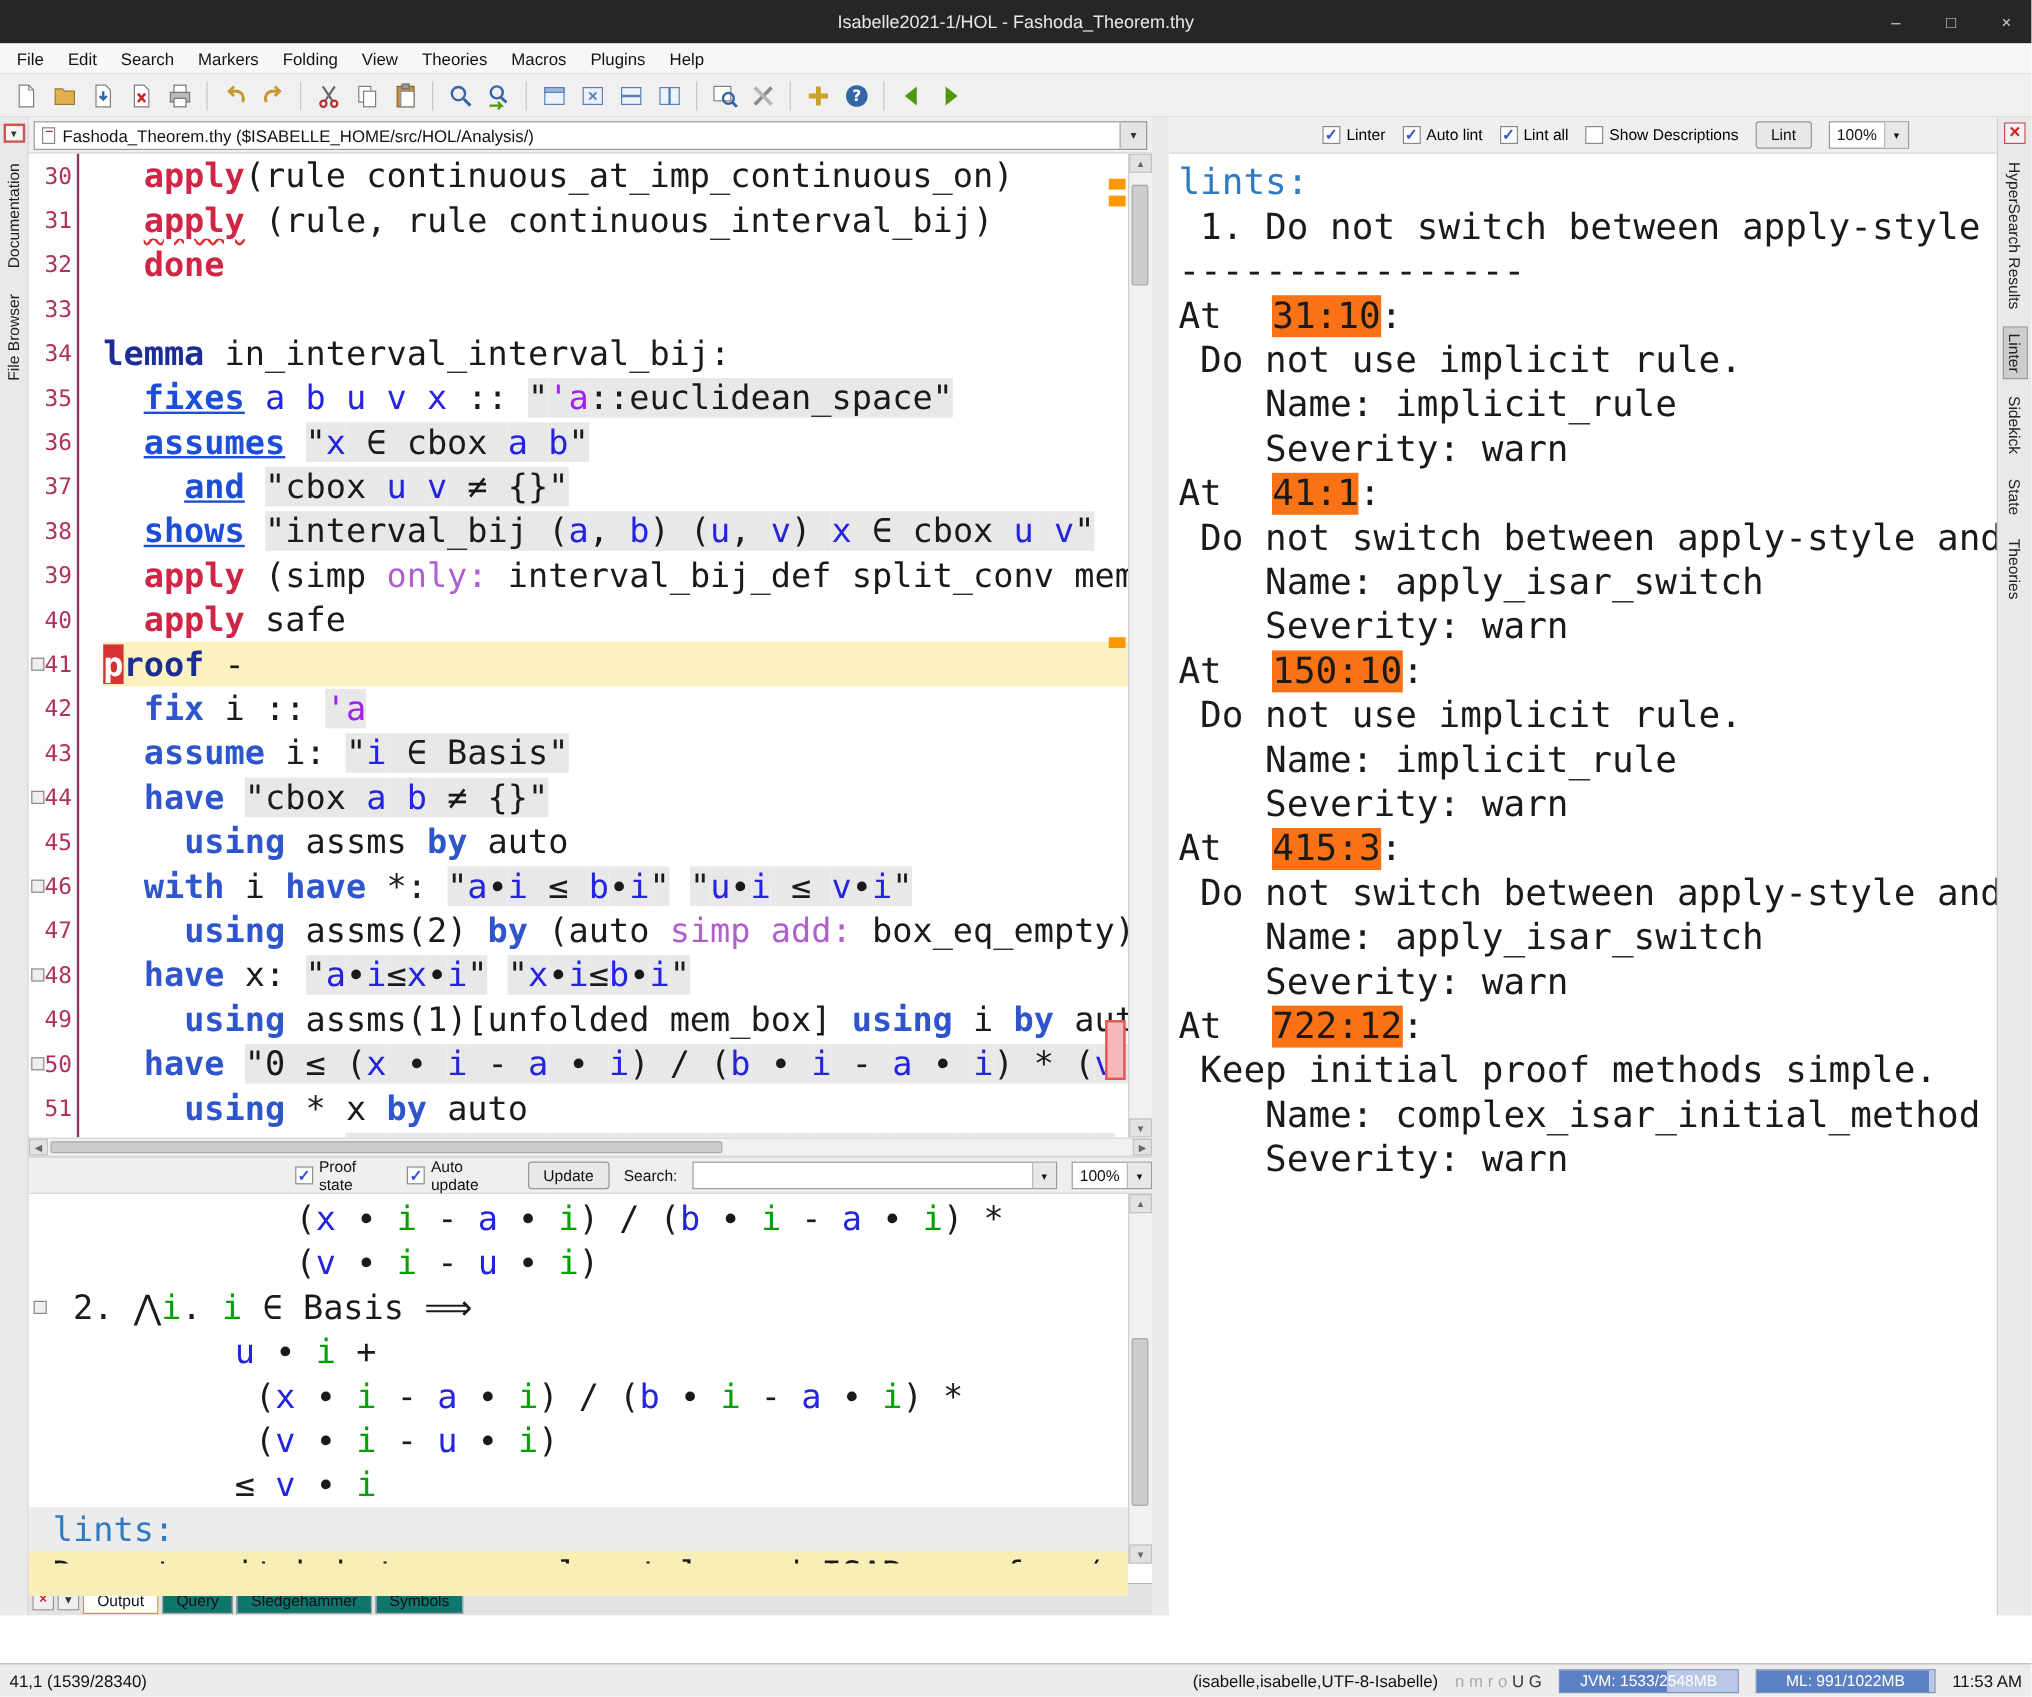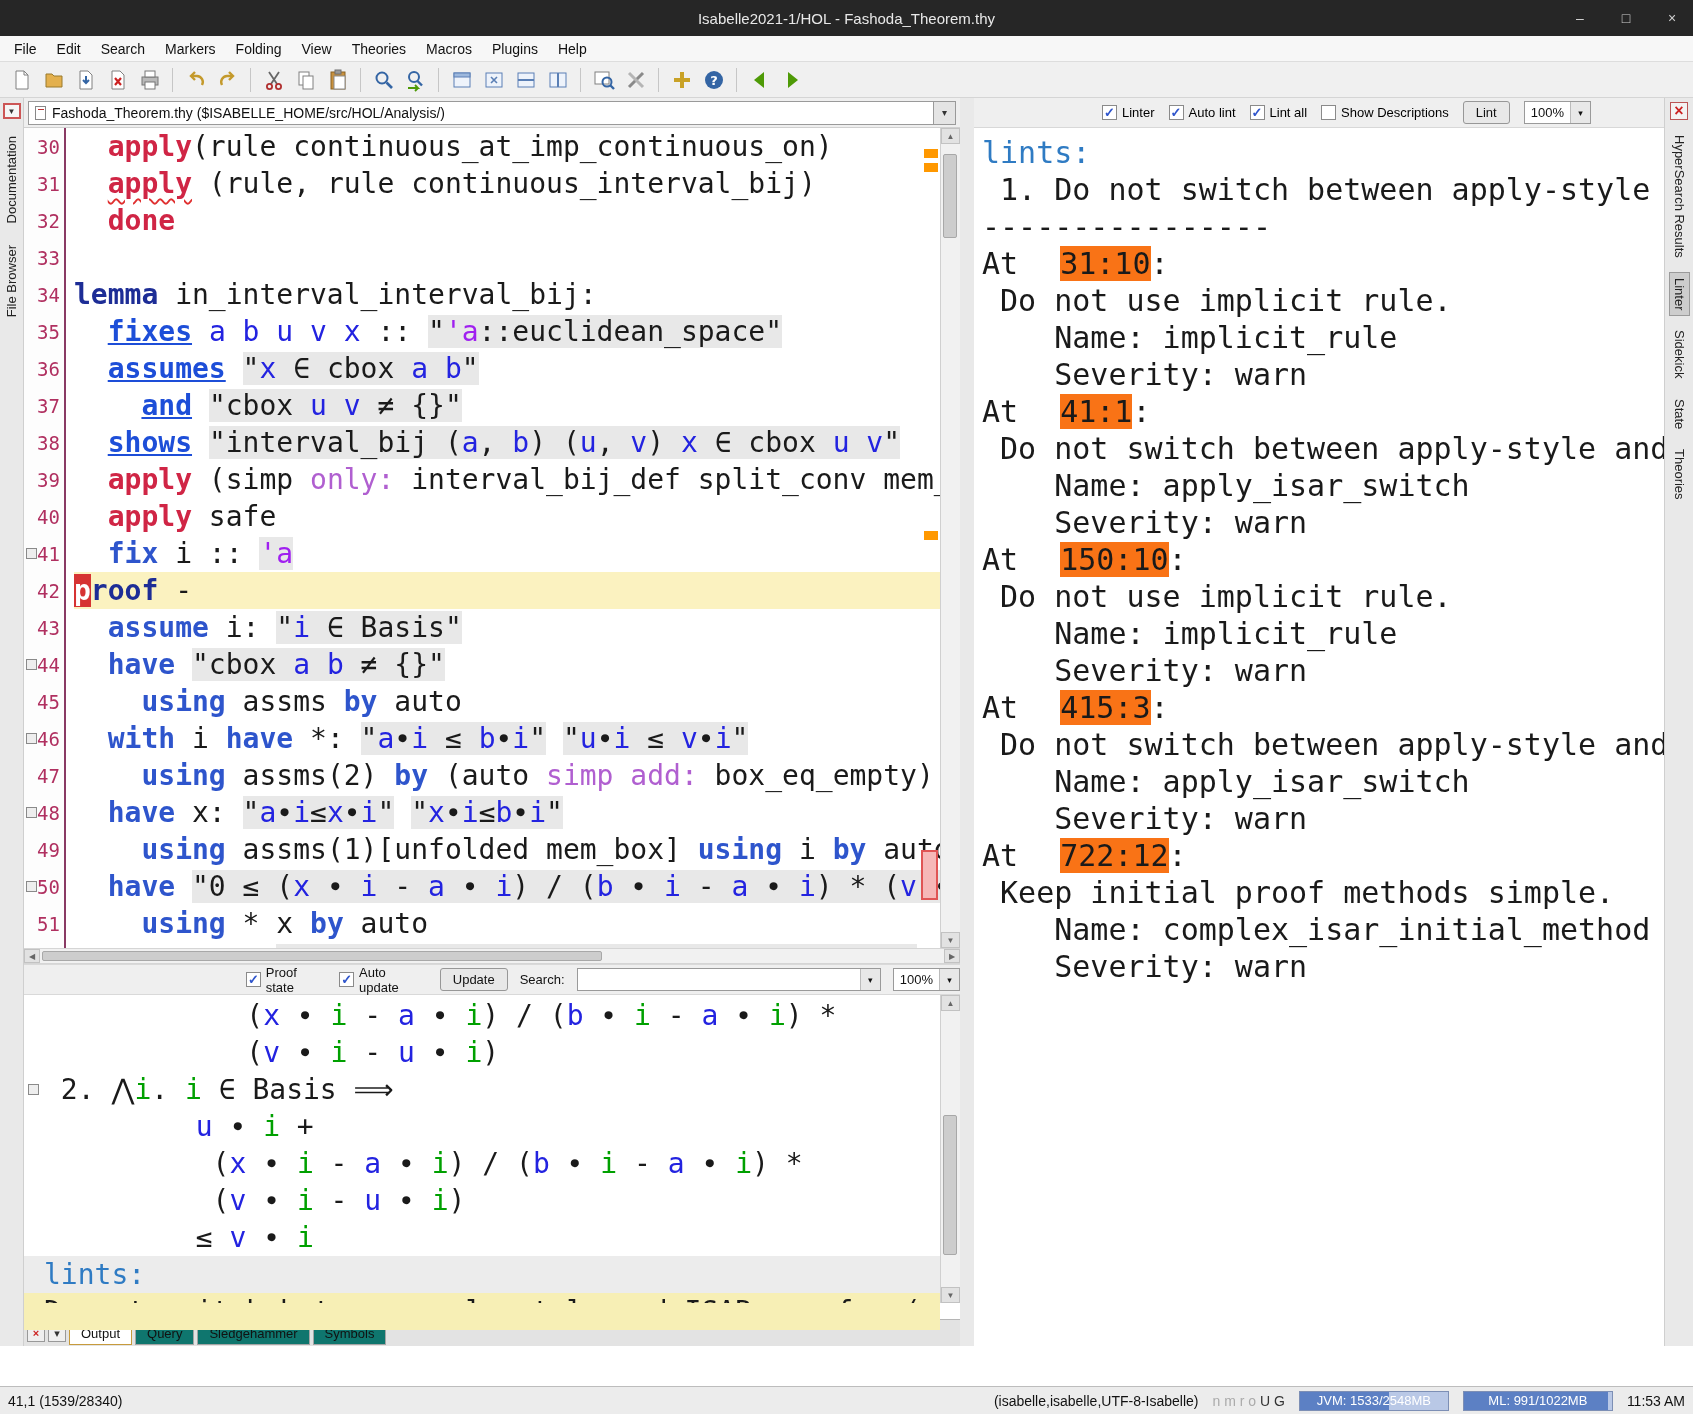--- a/index.html
+++ b/index.html
@@ -51,21 +51,21 @@
     display:flex; align-items:center; justify-content:center; font-size:10px; color:#333; }
   .combo-arrow-btn::before { content:"▾"; }
 
   
   .editor-wrap { height:820px; flex:none; display:flex; position:relative; background:#fff; overflow:hidden; }
   .gutter { width:42px; flex:none; background:#fdfdfd; border-right:2px solid #8a3a64; overflow:hidden; }
   .gr { height:37px; display:flex; align-items:center; font-family:"DejaVu Sans Mono", monospace; font-size:19px; }
   .gr .fold { width:11px; height:11px; margin-left:2px; border:1px solid #8a8a8a; background:#eee; visibility:hidden; flex:none; }
   .gr.has .fold { visibility:visible; }
   .gr .num { flex:1; text-align:right; padding-right:5px; color:#b03060; }
-  .code { flex:1; overflow:hidden; padding-left:8px; font-family:"DejaVu Sans Mono", monospace;
+  .code { flex:1; overflow:hidden; padding-left:20px; font-family:"DejaVu Sans Mono", monospace;
     font-size:28px; line-height:37px; color:#1a1a1a; }
   .cl { height:37px; white-space:pre; }
   .cl.cur { background:#fbf2c0; }
 
   .s-k1 { color:#d02545; font-weight:bold; }
   .s-k2 { color:#1d2d96; font-weight:bold; }
   .s-k3 { color:#2e55cc; font-weight:bold; }
   .s-kw { color:#1d4ed8; font-weight:bold;text-decoration:underline; }
   .s-v  { color:#2323e0; }
   .s-bv { color:#00a000; }
@@ -447,22 +447,22 @@
             <div class="cl" data-name="code-line-31"><span data-name="code-token">  </span><span class="s-k1 s-sq" data-name="code-token">apply</span><span data-name="code-token"> (rule, rule continuous_interval_bij)</span></div>
             <div class="cl" data-name="code-line-32"><span data-name="code-token">  </span><span class="s-k1" data-name="code-token">done</span></div>
             <div class="cl" data-name="code-line-33"></div>
             <div class="cl" data-name="code-line-34"><span class="s-k2" data-name="code-token">lemma</span><span data-name="code-token"> in_interval_interval_bij:</span></div>
             <div class="cl" data-name="code-line-35"><span data-name="code-token">  </span><span class="s-kw" data-name="code-token">fixes</span><span data-name="code-token"> </span><span class="s-v" data-name="code-token">a b u v x</span><span data-name="code-token"> :: </span><span class="s-str" data-name="code-token">"</span><span class="s-str s-tv" data-name="code-token">'a</span><span class="s-str" data-name="code-token">::euclidean_space"</span></div>
             <div class="cl" data-name="code-line-36"><span data-name="code-token">  </span><span class="s-kw" data-name="code-token">assumes</span><span data-name="code-token"> </span><span class="s-str" data-name="code-token">"</span><span class="s-str s-v" data-name="code-token">x</span><span class="s-str" data-name="code-token"> ∈ cbox </span><span class="s-str s-v" data-name="code-token">a</span><span class="s-str" data-name="code-token"> </span><span class="s-str s-v" data-name="code-token">b</span><span class="s-str" data-name="code-token">"</span></div>
             <div class="cl" data-name="code-line-37"><span data-name="code-token">    </span><span class="s-kw" data-name="code-token">and</span><span data-name="code-token"> </span><span class="s-str" data-name="code-token">"cbox </span><span class="s-str s-v" data-name="code-token">u</span><span class="s-str" data-name="code-token"> </span><span class="s-str s-v" data-name="code-token">v</span><span class="s-str" data-name="code-token"> ≠ {}"</span></div>
             <div class="cl" data-name="code-line-38"><span data-name="code-token">  </span><span class="s-kw" data-name="code-token">shows</span><span data-name="code-token"> </span><span class="s-str" data-name="code-token">"interval_bij (</span><span class="s-str s-v" data-name="code-token">a</span><span class="s-str" data-name="code-token">, </span><span class="s-str s-v" data-name="code-token">b</span><span class="s-str" data-name="code-token">) (</span><span class="s-str s-v" data-name="code-token">u</span><span class="s-str" data-name="code-token">, </span><span class="s-str s-v" data-name="code-token">v</span><span class="s-str" data-name="code-token">) </span><span class="s-str s-v" data-name="code-token">x</span><span class="s-str" data-name="code-token"> ∈ cbox </span><span class="s-str s-v" data-name="code-token">u</span><span class="s-str" data-name="code-token"> </span><span class="s-str s-v" data-name="code-token">v</span><span class="s-str" data-name="code-token">"</span></div>
             <div class="cl" data-name="code-line-39"><span data-name="code-token">  </span><span class="s-k1" data-name="code-token">apply</span><span data-name="code-token"> (simp </span><span class="s-ik" data-name="code-token">only:</span><span data-name="code-token"> interval_bij_def split_conv mem_box)</span></div>
             <div class="cl" data-name="code-line-40"><span data-name="code-token">  </span><span class="s-k1" data-name="code-token">apply</span><span data-name="code-token"> safe</span></div>
+            <div class="cl cur" data-name="code-line-41"><span class="s-k2 s-cursor" data-name="text-cursor">p</span><span class="s-k2" data-name="code-token">roof</span><span data-name="code-token"> -</span></div>
             <div class="cl" data-name="code-line-42"><span data-name="code-token">  </span><span class="s-k3" data-name="code-token">fix</span><span data-name="code-token"> i :: </span><span class="s-str s-tv" data-name="code-token">'a</span></div>
-            <div class="cl cur" data-name="code-line-41"><span class="s-k2 s-cursor" data-name="text-cursor">p</span><span class="s-k2" data-name="code-token">roof</span><span data-name="code-token"> -</span></div>
             <div class="cl" data-name="code-line-43"><span data-name="code-token">  </span><span class="s-k3" data-name="code-token">assume</span><span data-name="code-token"> i: </span><span class="s-str" data-name="code-token">"</span><span class="s-str s-v" data-name="code-token">i</span><span class="s-str" data-name="code-token"> ∈ Basis"</span></div>
             <div class="cl" data-name="code-line-44"><span data-name="code-token">  </span><span class="s-k3" data-name="code-token">have</span><span data-name="code-token"> </span><span class="s-str" data-name="code-token">"cbox </span><span class="s-str s-v" data-name="code-token">a</span><span class="s-str" data-name="code-token"> </span><span class="s-str s-v" data-name="code-token">b</span><span class="s-str" data-name="code-token"> ≠ {}"</span></div>
             <div class="cl" data-name="code-line-45"><span data-name="code-token">    </span><span class="s-k3" data-name="code-token">using</span><span data-name="code-token"> assms </span><span class="s-k3" data-name="code-token">by</span><span data-name="code-token"> auto</span></div>
             <div class="cl" data-name="code-line-46"><span data-name="code-token">  </span><span class="s-k3" data-name="code-token">with</span><span data-name="code-token"> i </span><span class="s-k3" data-name="code-token">have</span><span data-name="code-token"> *: </span><span class="s-str" data-name="code-token">"</span><span class="s-str s-v" data-name="code-token">a</span><span class="s-str" data-name="code-token">∙</span><span class="s-str s-v" data-name="code-token">i</span><span class="s-str" data-name="code-token"> ≤ </span><span class="s-str s-v" data-name="code-token">b</span><span class="s-str" data-name="code-token">∙</span><span class="s-str s-v" data-name="code-token">i</span><span class="s-str" data-name="code-token">"</span><span data-name="code-token"> </span><span class="s-str" data-name="code-token">"</span><span class="s-str s-v" data-name="code-token">u</span><span class="s-str" data-name="code-token">∙</span><span class="s-str s-v" data-name="code-token">i</span><span class="s-str" data-name="code-token"> ≤ </span><span class="s-str s-v" data-name="code-token">v</span><span class="s-str" data-name="code-token">∙</span><span class="s-str s-v" data-name="code-token">i</span><span class="s-str" data-name="code-token">"</span></div>
             <div class="cl" data-name="code-line-47"><span data-name="code-token">    </span><span class="s-k3" data-name="code-token">using</span><span data-name="code-token"> assms(2) </span><span class="s-k3" data-name="code-token">by</span><span data-name="code-token"> (auto </span><span class="s-ik" data-name="code-token">simp add:</span><span data-name="code-token"> box_eq_empty)</span></div>
             <div class="cl" data-name="code-line-48"><span data-name="code-token">  </span><span class="s-k3" data-name="code-token">have</span><span data-name="code-token"> x: </span><span class="s-str" data-name="code-token">"</span><span class="s-str s-v" data-name="code-token">a</span><span class="s-str" data-name="code-token">∙</span><span class="s-str s-v" data-name="code-token">i</span><span class="s-str" data-name="code-token">≤</span><span class="s-str s-v" data-name="code-token">x</span><span class="s-str" data-name="code-token">∙</span><span class="s-str s-v" data-name="code-token">i</span><span class="s-str" data-name="code-token">"</span><span data-name="code-token"> </span><span class="s-str" data-name="code-token">"</span><span class="s-str s-v" data-name="code-token">x</span><span class="s-str" data-name="code-token">∙</span><span class="s-str s-v" data-name="code-token">i</span><span class="s-str" data-name="code-token">≤</span><span class="s-str s-v" data-name="code-token">b</span><span class="s-str" data-name="code-token">∙</span><span class="s-str s-v" data-name="code-token">i</span><span class="s-str" data-name="code-token">"</span></div>
             <div class="cl" data-name="code-line-49"><span data-name="code-token">    </span><span class="s-k3" data-name="code-token">using</span><span data-name="code-token"> assms(1)[unfolded mem_box] </span><span class="s-k3" data-name="code-token">using</span><span data-name="code-token"> i </span><span class="s-k3" data-name="code-token">by</span><span data-name="code-token"> auto</span></div>
             <div class="cl" data-name="code-line-50"><span data-name="code-token">  </span><span class="s-k3" data-name="code-token">have</span><span data-name="code-token"> </span><span class="s-str" data-name="code-token">"0 ≤ (</span><span class="s-str s-v" data-name="code-token">x</span><span class="s-str" data-name="code-token"> ∙ </span><span class="s-str s-v" data-name="code-token">i</span><span class="s-str" data-name="code-token"> - </span><span class="s-str s-v" data-name="code-token">a</span><span class="s-str" data-name="code-token"> ∙ </span><span class="s-str s-v" data-name="code-token">i</span><span class="s-str" data-name="code-token">) / (</span><span class="s-str s-v" data-name="code-token">b</span><span class="s-str" data-name="code-token"> ∙ </span><span class="s-str s-v" data-name="code-token">i</span><span class="s-str" data-name="code-token"> - </span><span class="s-str s-v" data-name="code-token">a</span><span class="s-str" data-name="code-token"> ∙ </span><span class="s-str s-v" data-name="code-token">i</span><span class="s-str" data-name="code-token">) * (</span><span class="s-str s-v" data-name="code-token">v</span><span class="s-str" data-name="code-token"> ∙ </span></div>
             <div class="cl" data-name="code-line-51"><span data-name="code-token">    </span><span class="s-k3" data-name="code-token">using</span><span data-name="code-token"> * x </span><span class="s-k3" data-name="code-token">by</span><span data-name="code-token"> auto</span></div>
             <div class="cl" data-name="code-line-52"><span data-name="code-token">  </span><span class="s-k3" data-name="code-token">then</span><span data-name="code-token"> </span><span class="s-k3" data-name="code-token">have</span><span data-name="code-token"> </span><span class="s-str" data-name="code-token">"</span><span class="s-str s-v" data-name="code-token">u</span><span class="s-str" data-name="code-token"> ∙ </span><span class="s-str s-v" data-name="code-token">i</span><span class="s-str" data-name="code-token"> ≤ </span><span class="s-str s-v" data-name="code-token">u</span><span class="s-str" data-name="code-token"> ∙ </span><span class="s-str s-v" data-name="code-token">i</span><span class="s-str" data-name="code-token"> + (</span><span class="s-str s-v" data-name="code-token">x</span><span class="s-str" data-name="code-token"> ∙ </span><span class="s-str s-v" data-name="code-token">i</span><span class="s-str" data-name="code-token"> - </span><span class="s-str s-v" data-name="code-token">a</span><span class="s-str" data-name="code-token"> ∙ </span><span class="s-str s-v" data-name="code-token">i</span><span class="s-str" data-name="code-token">) / (</span><span class="s-str s-v" data-name="code-token">b</span><span class="s-str" data-name="code-token">"</span></div>

